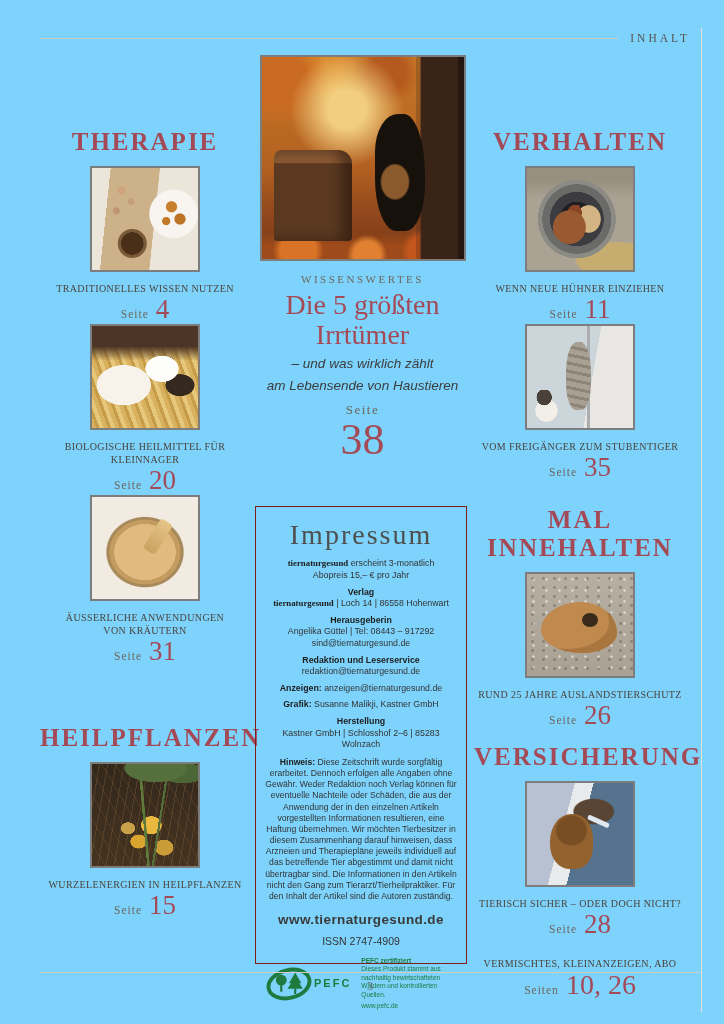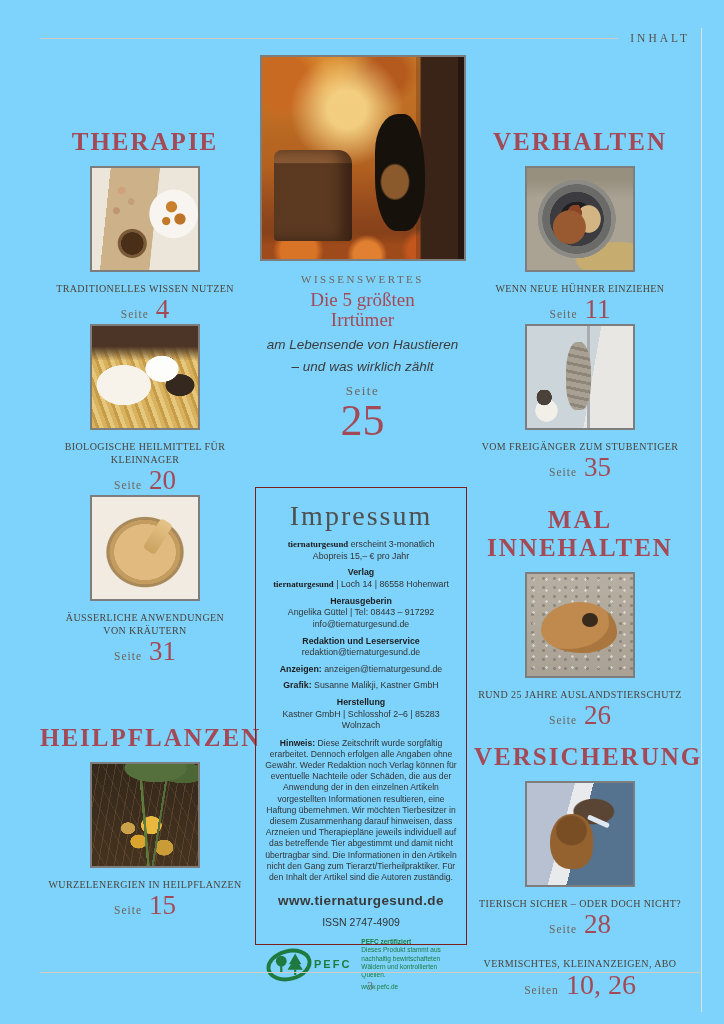--- a/index.html
+++ b/index.html
@@ -131,21 +131,21 @@
     radial-gradient(20% 13% at 63% 28%, #5a4433 0 92%, transparent 100%),
     linear-gradient(105deg, #b7c1d2 0 36%, #e9eaec 36% 50%, #55738f 50% 100%);}
   .photo-vet::after{content:"";position:absolute;left:22%;top:30%;width:40%;height:54%;
     background:radial-gradient(40% 30% at 50% 30%, #7a4e24 0 85%, transparent 95%), #93622f;
     border-radius:50% 45% 40% 45%;}
   .photo-vet::before{content:"";position:absolute;left:57%;top:35%;width:22%;height:4.5%;
     background:#dfe7f0;transform:rotate(24deg);border-radius:2px;z-index:1;}
 
   
   .kicker{margin-top:12px;text-align:center;font-size:11px;letter-spacing:2.5px;color:#6e655c;}
-  .feature-title{margin:5px 0 0;text-align:center;font-size:19px;line-height:1.06;font-weight:400;
+  .feature-title{margin:5px 0 0;text-align:center;font-size:28px;line-height:1.06;font-weight:400;
                  color:#a44a57;}
   .feature-sub{margin-top:7px;text-align:center;font-family:"Liberation Sans",sans-serif;
                font-style:italic;font-size:13.5px;color:#3c3c3c;}
   .feature-seite{margin-top:9px;text-align:center;font-size:13px;letter-spacing:1.5px;color:#6e655c;}
   .feature-page{margin-top:0;text-align:center;font-size:44px;line-height:1;color:#a44a57;}
 
   
   .impressum{box-sizing:border-box;margin-top:44px;width:212px;height:458px;border:1px solid #7f1d1d;
              padding:14px 8px 8px;text-align:center;font-family:"Liberation Sans",sans-serif;
              font-size:8.8px;line-height:1.32;color:#333;}
@@ -229,41 +229,41 @@
     </article>
   </div>
 
   <div class="col col-center">
     <div class="photo photo-lg photo-dog"></div>
     <div class="kicker">WISSENSWERTES</div>
     <h1 class="feature-title">
       <span>Die 5 größten</span><br>
       <span>Irrtümer</span>
     </h1>
+    <div class="feature-sub">– und was wirklich zählt</div>
     <div class="feature-sub">am Lebensende von Haustieren</div>
-    <div class="feature-sub">– und was wirklich zählt</div>
     <div class="feature-seite">Seite</div>
-    <div class="feature-page">25</div>
+    <div class="feature-page">38</div>
 
     <section class="impressum">
       <div class="imp-title">Impressum</div>
 
       <div class="imp-para">
         <span class="imp-brand">tiernaturgesund</span><span> erscheint 3-monatlich</span>
       </div>
       <div>Abopreis 15,– € pro Jahr</div>
 
       <div class="imp-para imp-b">Verlag</div>
       <div>
         <span class="imp-brand">tiernaturgesund</span><span> | Loch 14 | 86558 Hohenwart</span>
       </div>
 
       <div class="imp-para imp-b">Herausgeberin</div>
       <div>Angelika Güttel | Tel: 08443 – 917292</div>
-      <div>info@tiernaturgesund.de</div>
+      <div>sind@tiernaturgesund.de</div>
 
       <div class="imp-para imp-b">Redaktion und Leserservice</div>
       <div>redaktion@tiernaturgesund.de</div>
 
       <div class="imp-para">
         <span class="imp-b">Anzeigen:</span><span> anzeigen@tiernaturgesund.de</span>
       </div>
       <div class="imp-para">
         <span class="imp-b">Grafik:</span><span> Susanne Malikji, Kastner GmbH</span>
       </div>

